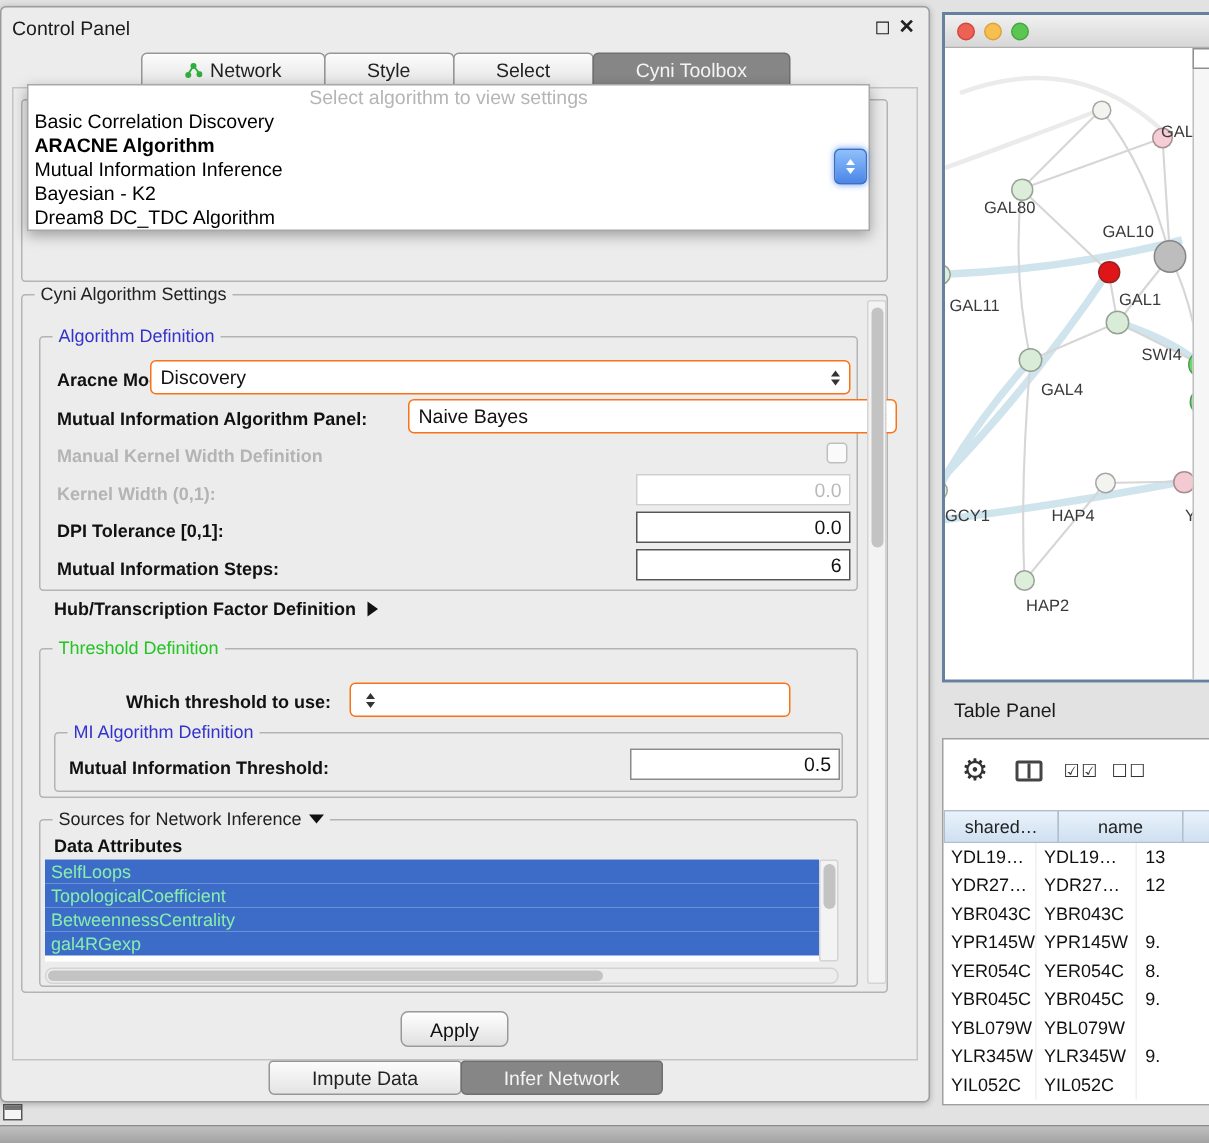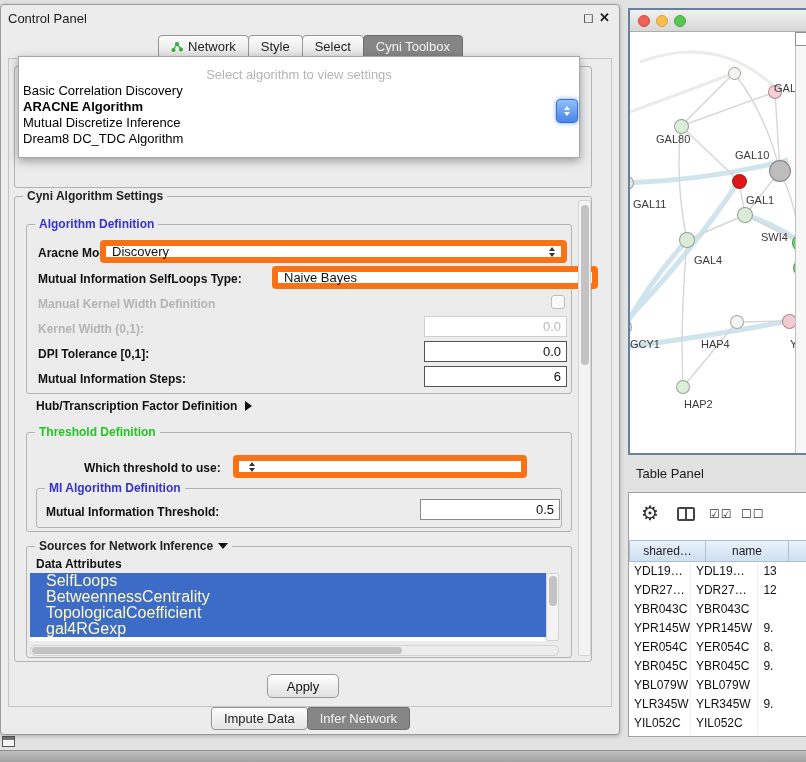--- a/index.html
+++ b/index.html
@@ -3,44 +3,44 @@
 <meta charset="utf-8">
 <style>
   *{margin:0;padding:0;box-sizing:border-box}
   html,body{width:806px;height:762px}
   body{position:relative;background:#e2e2e2;font-family:"Liberation Sans",sans-serif;overflow:hidden}
   .abs{position:absolute}
   .window{position:absolute;background:#ececec;border:1px solid #9b9b9b;border-radius:4px;box-shadow:0 1px 4px rgba(0,0,0,.25)}
   .cp-title{position:absolute;font-size:13px;color:#1a1a1a;white-space:nowrap}
   .tb-icon{position:absolute;font-size:13px;color:#222;cursor:default}
   .tabs{position:absolute;display:flex;justify-content:center;width:620px}
-  .tab{border:1px solid #969696;background:linear-gradient(#fcfcfc,#e4e4e4);color:#222;font-size:13px;padding:0 12px;margin-right:-1px;border-radius:4px 4px 0 0;display:flex;align-items:center;gap:5px;height:23px;white-space:nowrap}
+  .tab{border:1px solid #969696;background:linear-gradient(#fcfcfc,#e4e4e4);color:#222;font-size:13px;padding:0 28px;margin-right:-1px;border-radius:4px 4px 0 0;display:flex;align-items:center;gap:5px;height:23px;white-space:nowrap}
   .tab.sel{background:#868686;color:#f4f4f4;border-color:#6f6f6f}
   .btabs .tab{border-radius:3px 3px 4px 4px}
   .group{position:absolute;border:1px solid #b3b3b3;border-radius:3px}
-  .legend{position:absolute;top:-8px;left:8px;background:#ececec;padding:0 4px;font-size:12px;font-weight:bold;color:#222;display:flex;align-items:center;gap:5px;white-space:nowrap}
+  .legend{position:absolute;top:-8px;left:8px;background:#ececec;padding:0 4px;font-size:12px;font-weight:normal;color:#222;display:flex;align-items:center;gap:5px;white-space:nowrap}
   .legend.blue{color:#3333cc}
   .legend.green{color:#22c522}
   .lbl{position:absolute;font-size:12px;font-weight:bold;color:#111;white-space:nowrap}
   .lbl.dim{color:#b4b4b4}
-  .combo{position:absolute;background:#fff;border:6px solid #f97316;border-radius:4px;display:flex;align-items:center;font-size:13px;color:#111;padding:0 6px}
+  .combo{position:absolute;background:#fff;border:1px solid #f97316;border-radius:4px;display:flex;align-items:center;font-size:13px;color:#111;padding:0 6px}
   .combo .val{flex:1;white-space:nowrap;overflow:hidden}
   .stepper{display:flex;flex-direction:column;align-items:center;justify-content:center;margin-left:4px}
   .tri-up{width:0;height:0;border-left:3px solid transparent;border-right:3px solid transparent;border-bottom:4px solid #333;margin-bottom:2px}
   .tri-down{width:0;height:0;border-left:3px solid transparent;border-right:3px solid transparent;border-top:4px solid #333}
   .tri-up.w{border-bottom-color:#fff}.tri-down.w{border-top-color:#fff}
   .tri-right-lg{width:0;height:0;border-top:5px solid transparent;border-bottom:5px solid transparent;border-left:7px solid #111;display:inline-block}
   .tri-down-lg{width:0;height:0;border-left:5px solid transparent;border-right:5px solid transparent;border-top:6px solid #111;display:inline-block}
   input.field{position:absolute;background:#fff;border:1px solid #555;font-size:13px;color:#111;text-align:right;padding:0 5px;font-family:"Liberation Sans",sans-serif}
   input.field.dim{border-color:#cfcfcf;color:#b9b9b9}
   input.field.mid{border-color:#8a8a8a}
   .checkbox{position:absolute;width:14px;height:14px;border:1px solid #bfbfbf;border-radius:3px;background:#fafafa}
   .attr-list{position:absolute;background:#fff}
-  .list-item{height:16px;line-height:16px;background:#3c6cc8;color:#fef9c3;font-size:16px;padding-left:16px;white-space:nowrap}
-  .popup{position:absolute;background:#fff;border:1px solid #a8a8a8;box-shadow:0 3px 9px rgba(0,0,0,.35);z-index:50;padding:10px 0}
+  .list-item{height:16px;line-height:16px;background:#3c6cc8;color:#86efac;font-size:12px;padding-left:4px;white-space:nowrap}
+  .popup{position:absolute;background:#fff;border:1px solid #a8a8a8;box-shadow:0 3px 9px rgba(0,0,0,.35);z-index:50;padding:0 0}
   .popup-row{height:16px;line-height:16px;font-size:13px;color:#000;padding-left:4px;white-space:nowrap}
   .popup-row.placeholder{color:#b5b5b5;text-align:center;padding-left:0}
   .popup-row.sel{font-weight:bold}
   .combo-cap{position:absolute;z-index:60;width:22px;height:24px;border-radius:4px;background:linear-gradient(#8fc0fb,#4a86e8);border:1px solid #3a6fc4;display:flex;flex-direction:column;align-items:center;justify-content:center;box-shadow:0 0 4px rgba(80,140,250,.8)}
   .scroll-v{position:absolute;background:#f3f3f3;border:1px solid #d4d4d4;border-radius:2px}
   .scroll-h{position:absolute;background:#ededed;border:1px solid #d4d4d4;border-radius:5px}
   .thumb{position:absolute;background:#c3c3c3;border-radius:6px}
   .btn{position:absolute;border:1px solid #999;border-radius:5px;background:linear-gradient(#ffffff,#e0e0e0);font-size:13px;color:#111;display:flex;align-items:center;justify-content:center;cursor:default}
   
   .net-window{position:absolute;left:628px;top:8px;width:180px;height:447px;background:#fff;border:2px solid #66809e;overflow:hidden}
@@ -95,21 +95,22 @@
 </div>
 
 <div class="abs" style="left:8px;top:58px;width:604px;height:649px;border:1px solid #c4c4c4"></div>
 
 <div class="group" style="left:14px;top:66px;width:578px;height:122px;background:#ececec"></div>
 
 <div class="popup" style="left:18px;top:56px;width:562px">
   <div class="popup-row placeholder">Select algorithm to view settings</div>
   <div class="popup-row">Basic Correlation Discovery</div>
   <div class="popup-row sel">ARACNE Algorithm</div>
-  <div class="popup-row">Mutual Discretize Inference</div>
+  <div class="popup-row">Mutual Information Inference</div>
+  <div class="popup-row">Bayesian - K2</div>
   <div class="popup-row">Dream8 DC_TDC Algorithm</div>
 </div>
 
 <div class="combo-cap" style="left:556px;top:99px">
   <span class="tri-up w"></span>
   <span class="tri-down w"></span>
 </div>
 
 <div class="group" style="left:14px;top:196px;width:578px;height:466px">
   <span class="legend">Cyni Algorithm Settings</span>
@@ -119,21 +120,21 @@
   <span class="legend blue">Algorithm Definition</span>
 </div>
 <span class="lbl" style="left:38px;top:246px">Aracne Mode:</span>
 <div class="combo" style="left:100px;top:240px;width:467px;height:23px">
   <span class="val">Discovery</span>
   <span class="stepper">
       <span class="tri-up"></span>
       <span class="tri-down"></span>
     </span>
 </div>
-<span class="lbl" style="left:38px;top:272px">Mutual Information SelfLoops Type:</span>
+<span class="lbl" style="left:38px;top:272px">Mutual Information Algorithm Panel:</span>
 <div class="combo" style="left:272px;top:266px;width:326px;height:23px">
   <span class="val">Naive Bayes</span>
   <span class="stepper">
       <span class="tri-up"></span>
       <span class="tri-down"></span>
     </span>
 </div>
 <span class="lbl dim" style="left:38px;top:297px">Manual Kernel Width Definition</span>
 <div class="checkbox" style="left:551px;top:295px"></div>
 <span class="lbl dim" style="left:38px;top:322px">Kernel Width (0,1):</span>
@@ -166,22 +167,22 @@
 
 <div class="group" style="left:26px;top:546px;width:546px;height:112px">
   <span class="legend">
     <span>Sources for Network Inference</span>
     <span class="tri-down-lg"></span>
   </span>
 </div>
 <span class="lbl" style="left:36px;top:557px">Data Attributes</span>
 <div class="attr-list" style="left:30px;top:573px;width:516px;height:68px">
   <div class="list-item">SelfLoops</div>
+  <div class="list-item">TopologicalCoefficient</div>
   <div class="list-item">BetweennessCentrality</div>
-  <div class="list-item">TopologicalCoefficient</div>
   <div class="list-item">gal4RGexp</div>
 </div>
 <div class="scroll-v" style="left:546px;top:573px;width:13px;height:68px">
   <div class="thumb" style="left:2px;top:2px;width:8px;height:30px"></div>
 </div>
 <div class="scroll-h" style="left:30px;top:645px;width:529px;height:11px">
   <div class="thumb" style="left:1px;top:1px;width:370px;height:7px"></div>
 </div>
 
 <div class="scroll-v" style="left:578px;top:200px;width:13px;height:456px">

